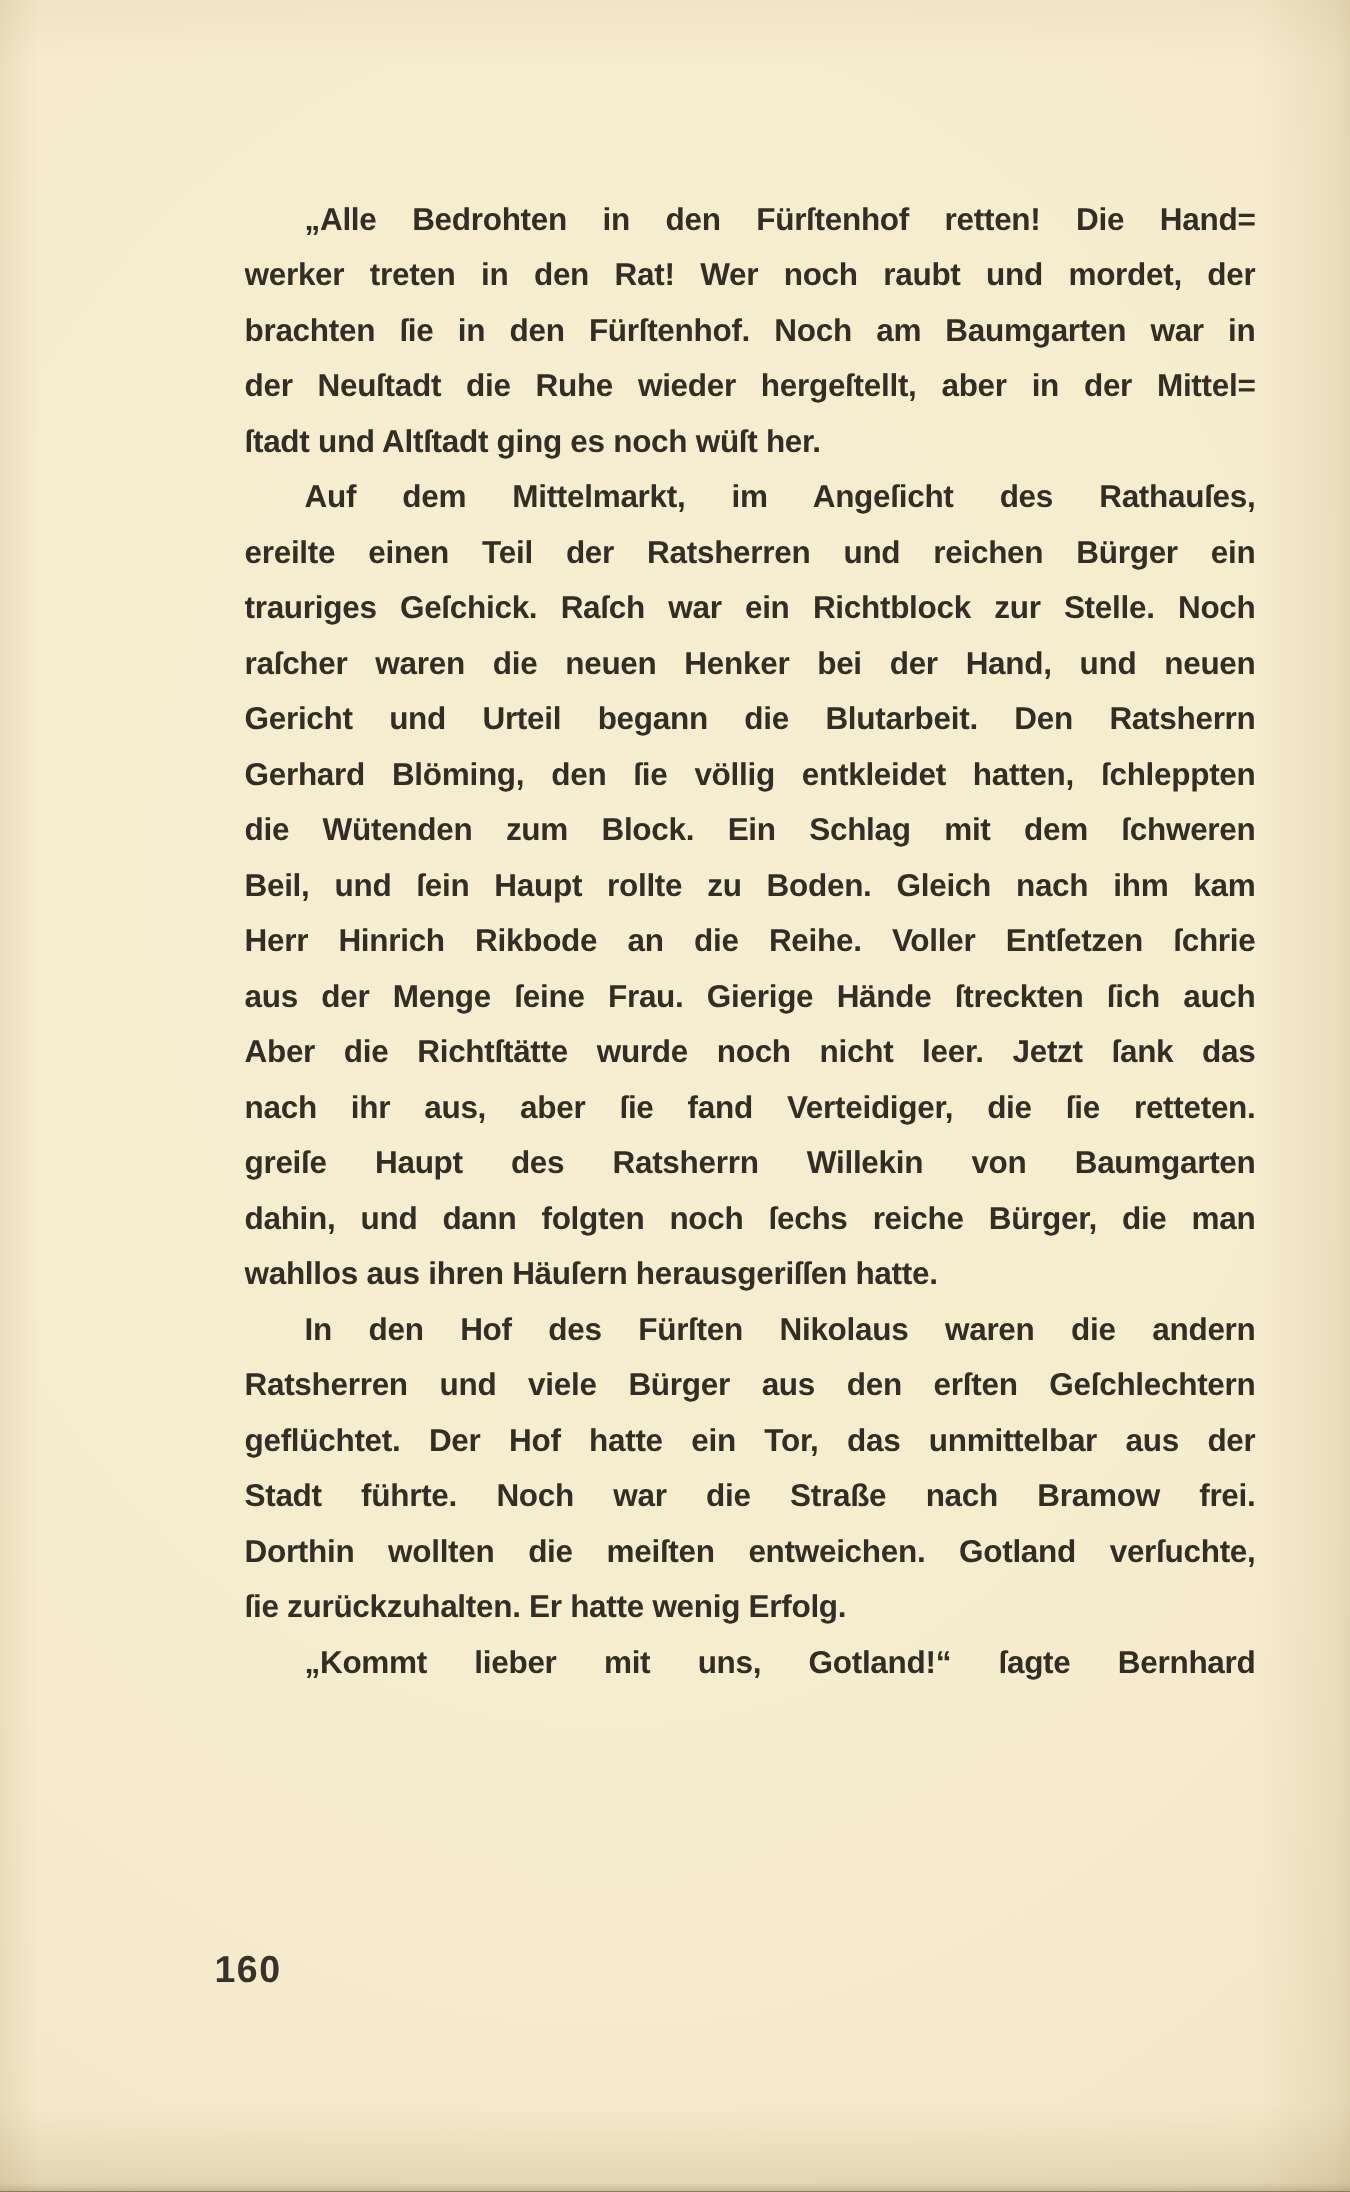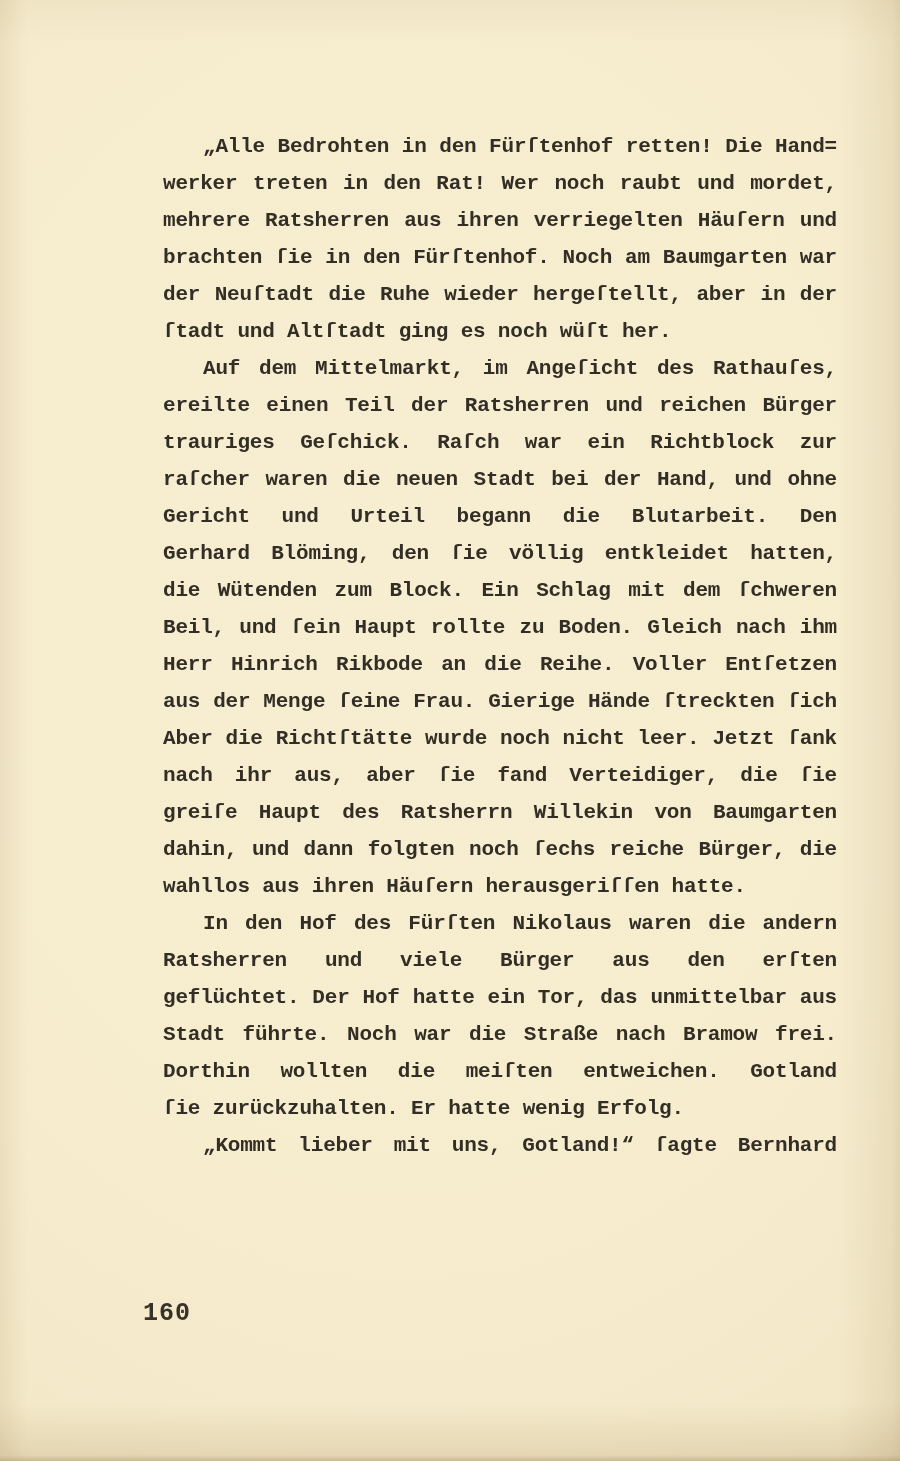--- a/index.html
+++ b/index.html
@@ -20,21 +20,21 @@
         rgba(130, 100, 45, 0.10) 99%,
         rgba(130, 100, 45, 0.16) 100%),
       linear-gradient(to bottom,
         rgba(130, 100, 45, 0.06) 0%,
         rgba(130, 100, 45, 0.00) 3%,
         rgba(130, 100, 45, 0.00) 96%,
         rgba(130, 100, 45, 0.14) 99.6%,
         rgba(100, 75, 30, 0.30) 100%),
       radial-gradient(ellipse 120% 90% at 45% 40%,
         #f7eed2 0%, #f6eccd 55%, #f1e6c5 85%, #ece0bd 100%);
-    font-family: Liberation Mono, monospace;
+    font-family: Liberation Sans, sans-serif;
   }
   .page-text {
     position: absolute;
     left: 163px;
     top: 128px;
     width: 674px;
     color: #332e25;
     font-size: 21px;
     font-weight: bold;
     letter-spacing: -0.2px;
@@ -64,30 +64,29 @@
 </head>
 <body>
 
 <div class="page">
   <main class="page-text">
       <div class="para">
         <div class="line indent">„Alle Bedrohten in den Fürſtenhof retten! Die Hand=</div>
         <div class="line">werker treten in den Rat! Wer noch raubt und mordet, der</div>
       </div>
       <div class="para">
-        <div class="line">mehrere Ratsherren aus ihren verriegelten Häuſern und</div>
         <div class="line">brachten ſie in den Fürſtenhof. Noch am Baumgarten war in</div>
         <div class="line">der Neuſtadt die Ruhe wieder hergeſtellt, aber in der Mittel=</div>
         <div class="line last">ſtadt und Altſtadt ging es noch wüſt her.</div>
       </div>
       <div class="para space-before">
         <div class="line indent">Auf dem Mittelmarkt, im Angeſicht des Rathauſes,</div>
         <div class="line">ereilte einen Teil der Ratsherren und reichen Bürger ein</div>
         <div class="line">trauriges Geſchick. Raſch war ein Richtblock zur Stelle. Noch</div>
-        <div class="line">raſcher waren die neuen Stadt bei der Hand, und ohne</div>
+        <div class="line">raſcher waren die neuen Henker bei der Hand, und neuen</div>
         <div class="line">Gericht und Urteil begann die Blutarbeit. Den Ratsherrn</div>
         <div class="line">Gerhard Blöming, den ſie völlig entkleidet hatten, ſchleppten</div>
         <div class="line">die Wütenden zum Block. Ein Schlag mit dem ſchweren</div>
         <div class="line">Beil, und ſein Haupt rollte zu Boden. Gleich nach ihm kam</div>
         <div class="line">Herr Hinrich Rikbode an die Reihe. Voller Entſetzen ſchrie</div>
         <div class="line">aus der Menge ſeine Frau. Gierige Hände ſtreckten ſich auch</div>
         <div class="line">Aber die Richtſtätte wurde noch nicht leer. Jetzt ſank das</div>
         <div class="line">nach ihr aus, aber ſie fand Verteidiger, die ſie retteten.</div>
         <div class="line">greiſe Haupt des Ratsherrn Willekin von Baumgarten</div>
         <div class="line">dahin, und dann folgten noch ſechs reiche Bürger, die man</div>

